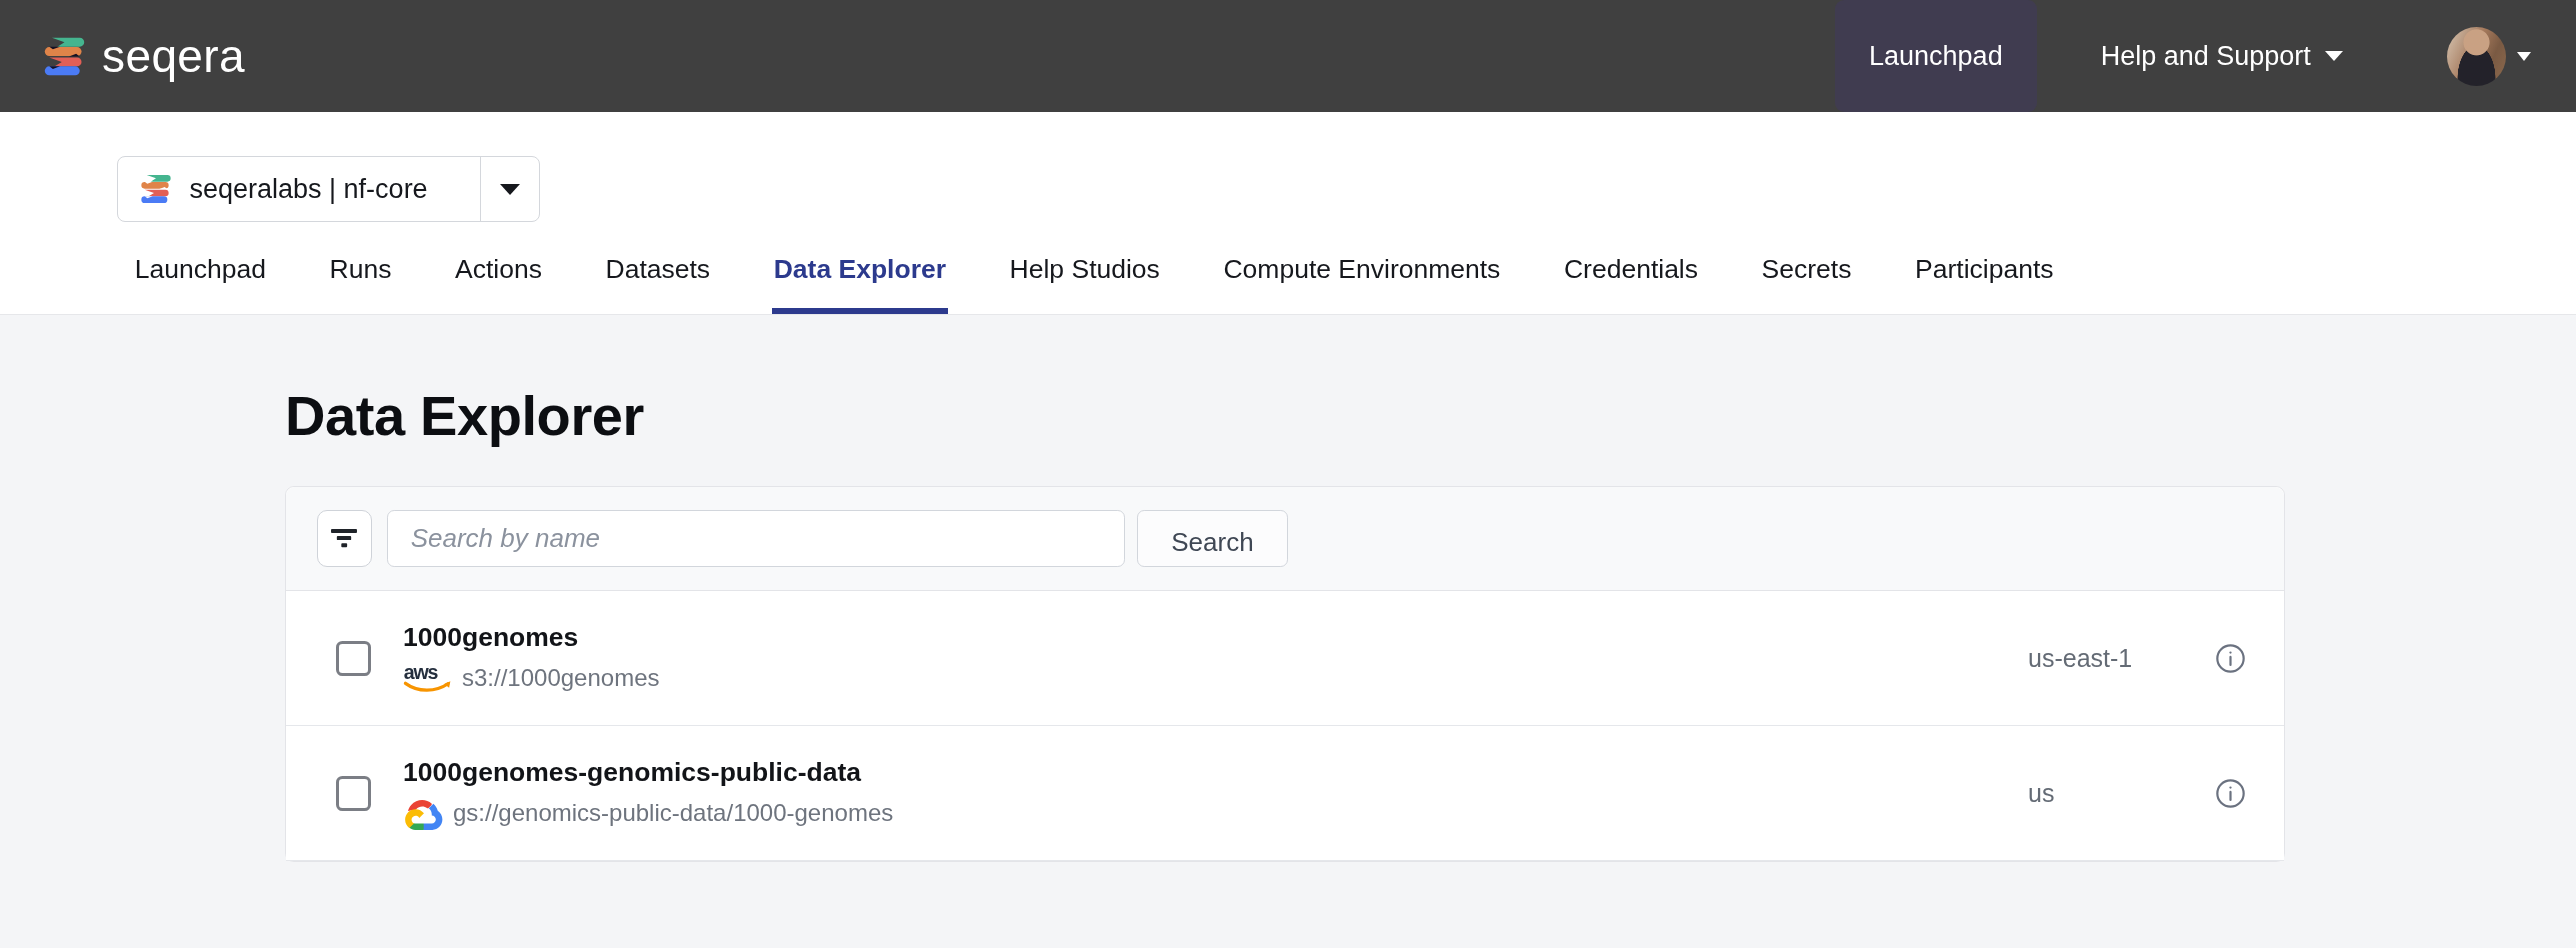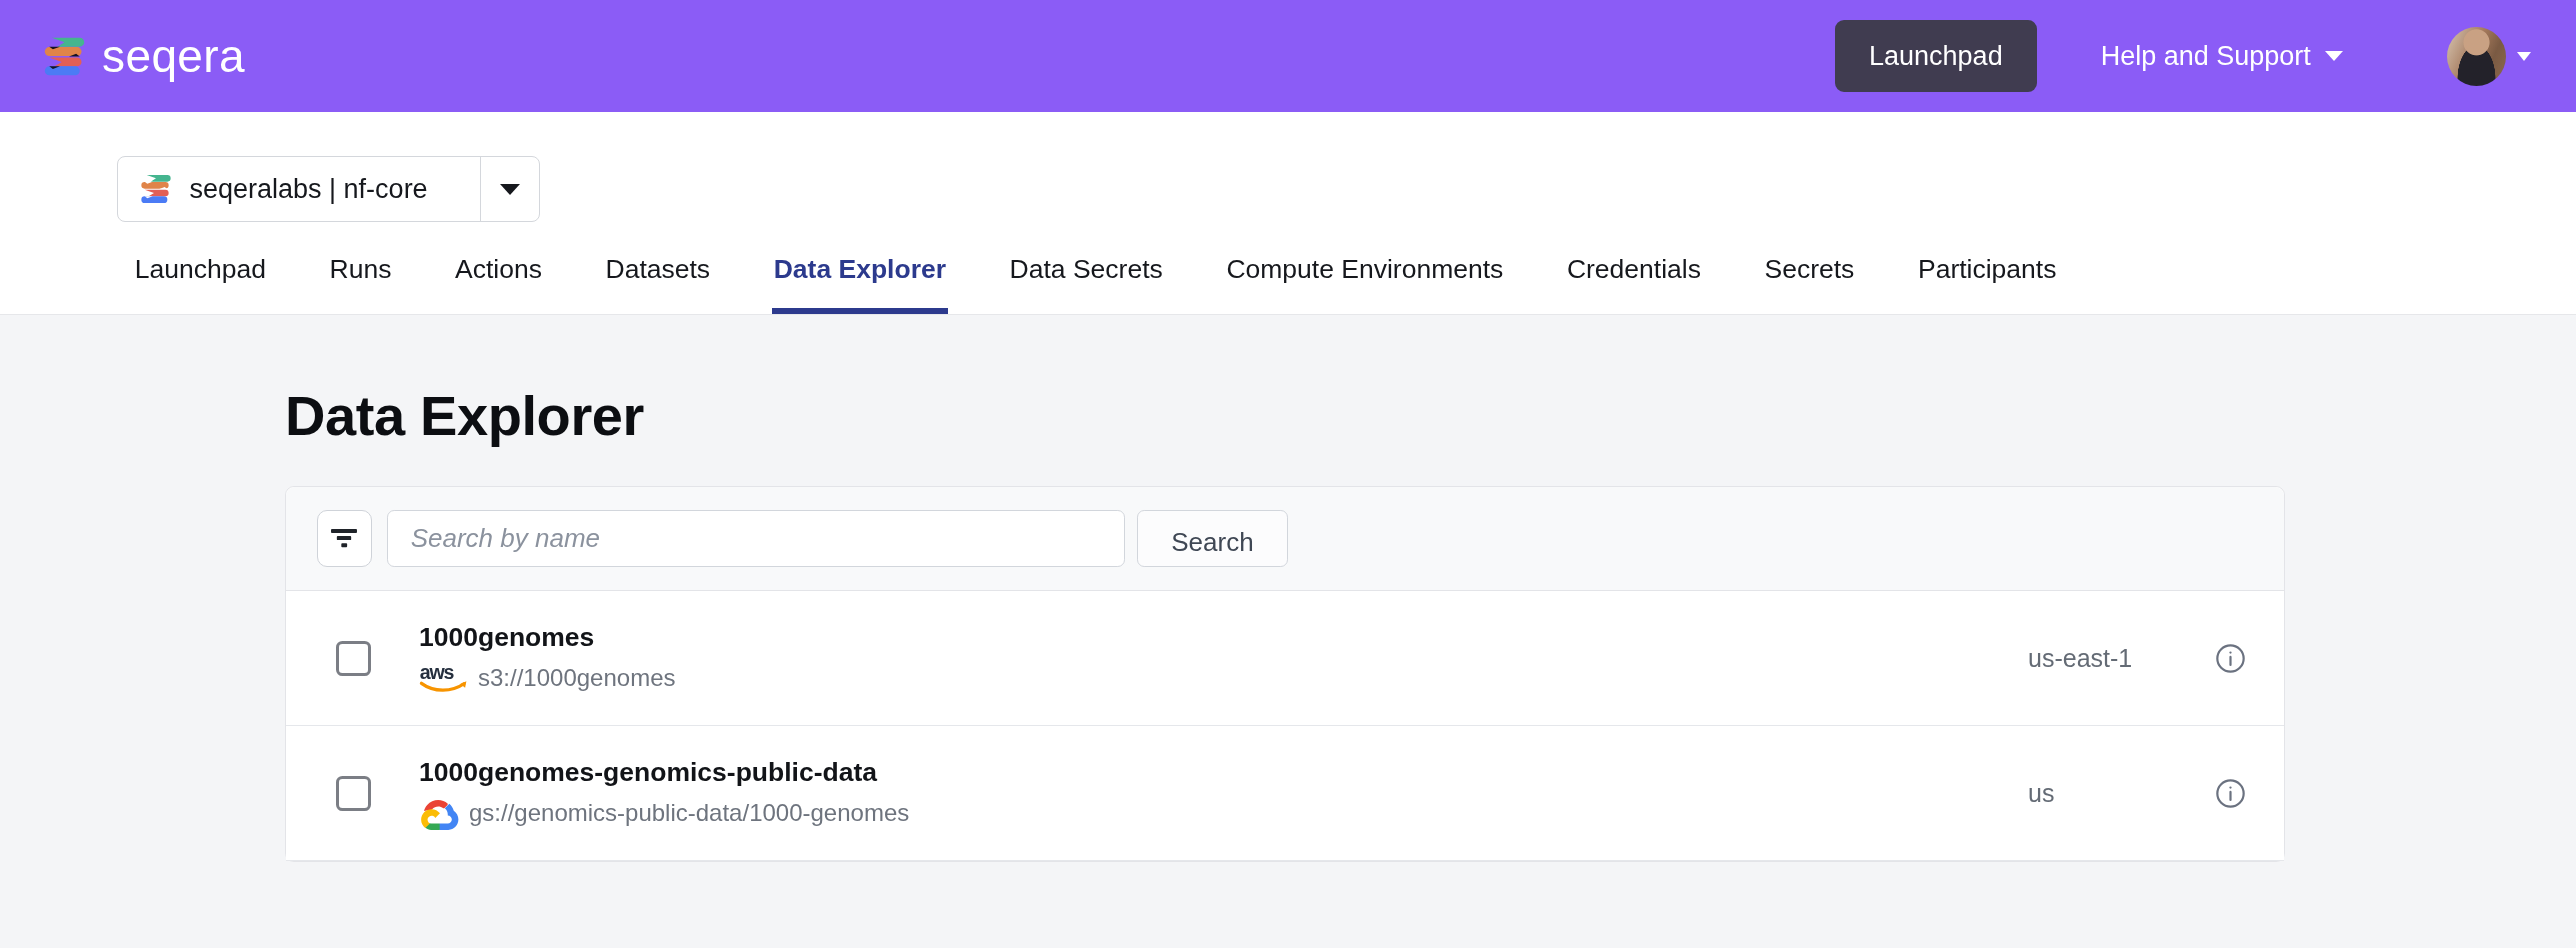--- a/index.html
+++ b/index.html
@@ -5,22 +5,22 @@
   * { margin: 0; padding: 0; box-sizing: border-box; }
   html, body { width: 2576px; height: 949px; overflow: hidden; }
   body {
     font-family: "Liberation Sans", sans-serif;
     background: #f4f5f7;
     color: #15181e;
   }
 
   
   .navbar {
-    height: 112px; background: #8b5cf6;
-    display: flex; align-items: center;
+    height: 112px; background: #404040;
+    display: flex; 
     padding: 0 45px 0 43px;
   }
   .brand { display: flex; align-items: center; gap: 16px; }
   .brand-logo { width: 43px; height: 43px; }
   .brand-name { color: #ffffff; font-size: 46px; font-weight: 500; letter-spacing: 0.4px; }
   .nav-spacer { flex: 1; }
   .launchpad-btn {
     background: #403c50; color: #fff; border: none; border-radius: 9px;
     font-size: 27px; font-family: inherit; padding: 20.6px 34px; cursor: pointer;
   }
@@ -105,21 +105,21 @@
   }
 
   .row {
     height: 135px; display: flex; align-items: center;
     border-bottom: 0.9px solid #e5e7eb; background: #fff; cursor: pointer;
   }
   .checkbox {
     margin-left: 50px; width: 35px; height: 35px; flex: none;
     border: 3.6px solid #7b7e85; border-radius: 6.3px; background: #fff; cursor: pointer;
   }
-  .row-main { margin-left: 48px; flex: 1; min-width: 0; }
+  .row-main { margin-left: 32px; flex: 1; min-width: 0; }
   .row-name { font-size: 26.5px; font-weight: 700; color: #121418; }
   .row-uri { margin-top: 9px; display: flex; align-items: center; gap: 10px; }
   .provider-icon { display: inline-flex; align-items: center; }
   .uri-text { font-size: 24px; color: #6e747e; }
   .row-region { width: 187px; font-size: 25px; color: #646b75; flex: none; }
   .info { flex: none; margin-right: 38px; display: inline-flex; cursor: pointer; }
 </style>
 </head>
 <body>
 
@@ -177,21 +177,21 @@
       <div class="tab">
     <span class="tab-label">Actions</span>
   </div>
       <div class="tab">
     <span class="tab-label">Datasets</span>
   </div>
       <div class="tab active">
     <span class="tab-label">Data Explorer</span>
   </div>
       <div class="tab">
-    <span class="tab-label">Data Secrets</span>
+    <span class="tab-label">Help Studios</span>
   </div>
       <div class="tab">
     <span class="tab-label">Compute Environments</span>
   </div>
       <div class="tab">
     <span class="tab-label">Credentials</span>
   </div>
       <div class="tab">
     <span class="tab-label">Secrets</span>
   </div>

